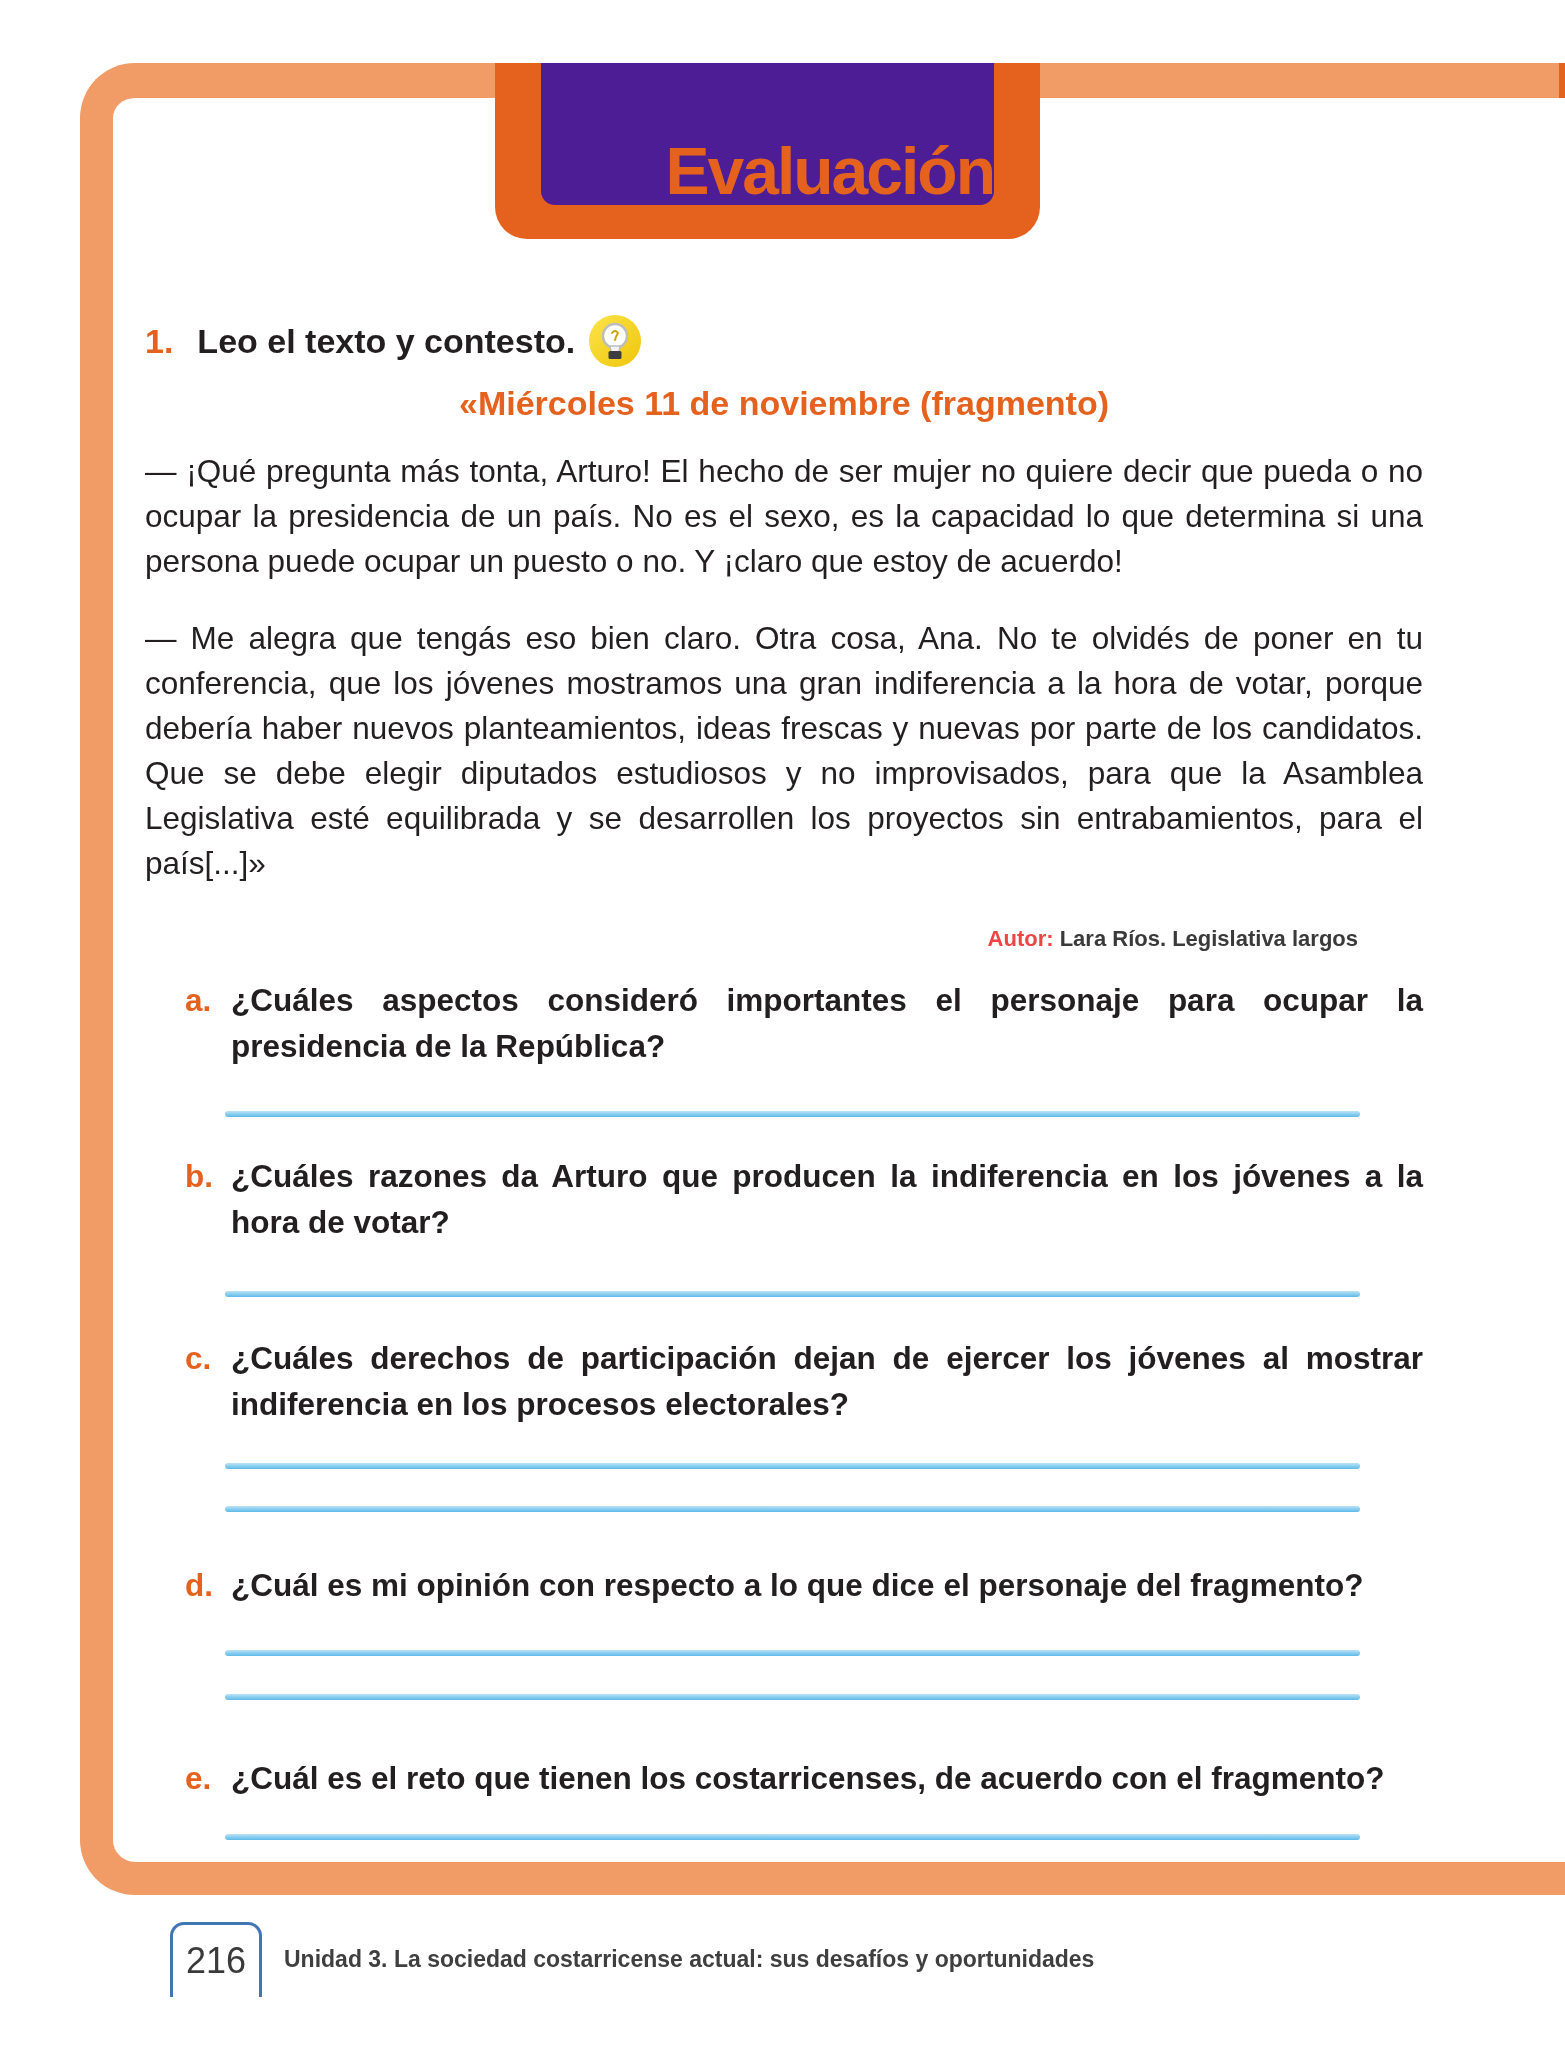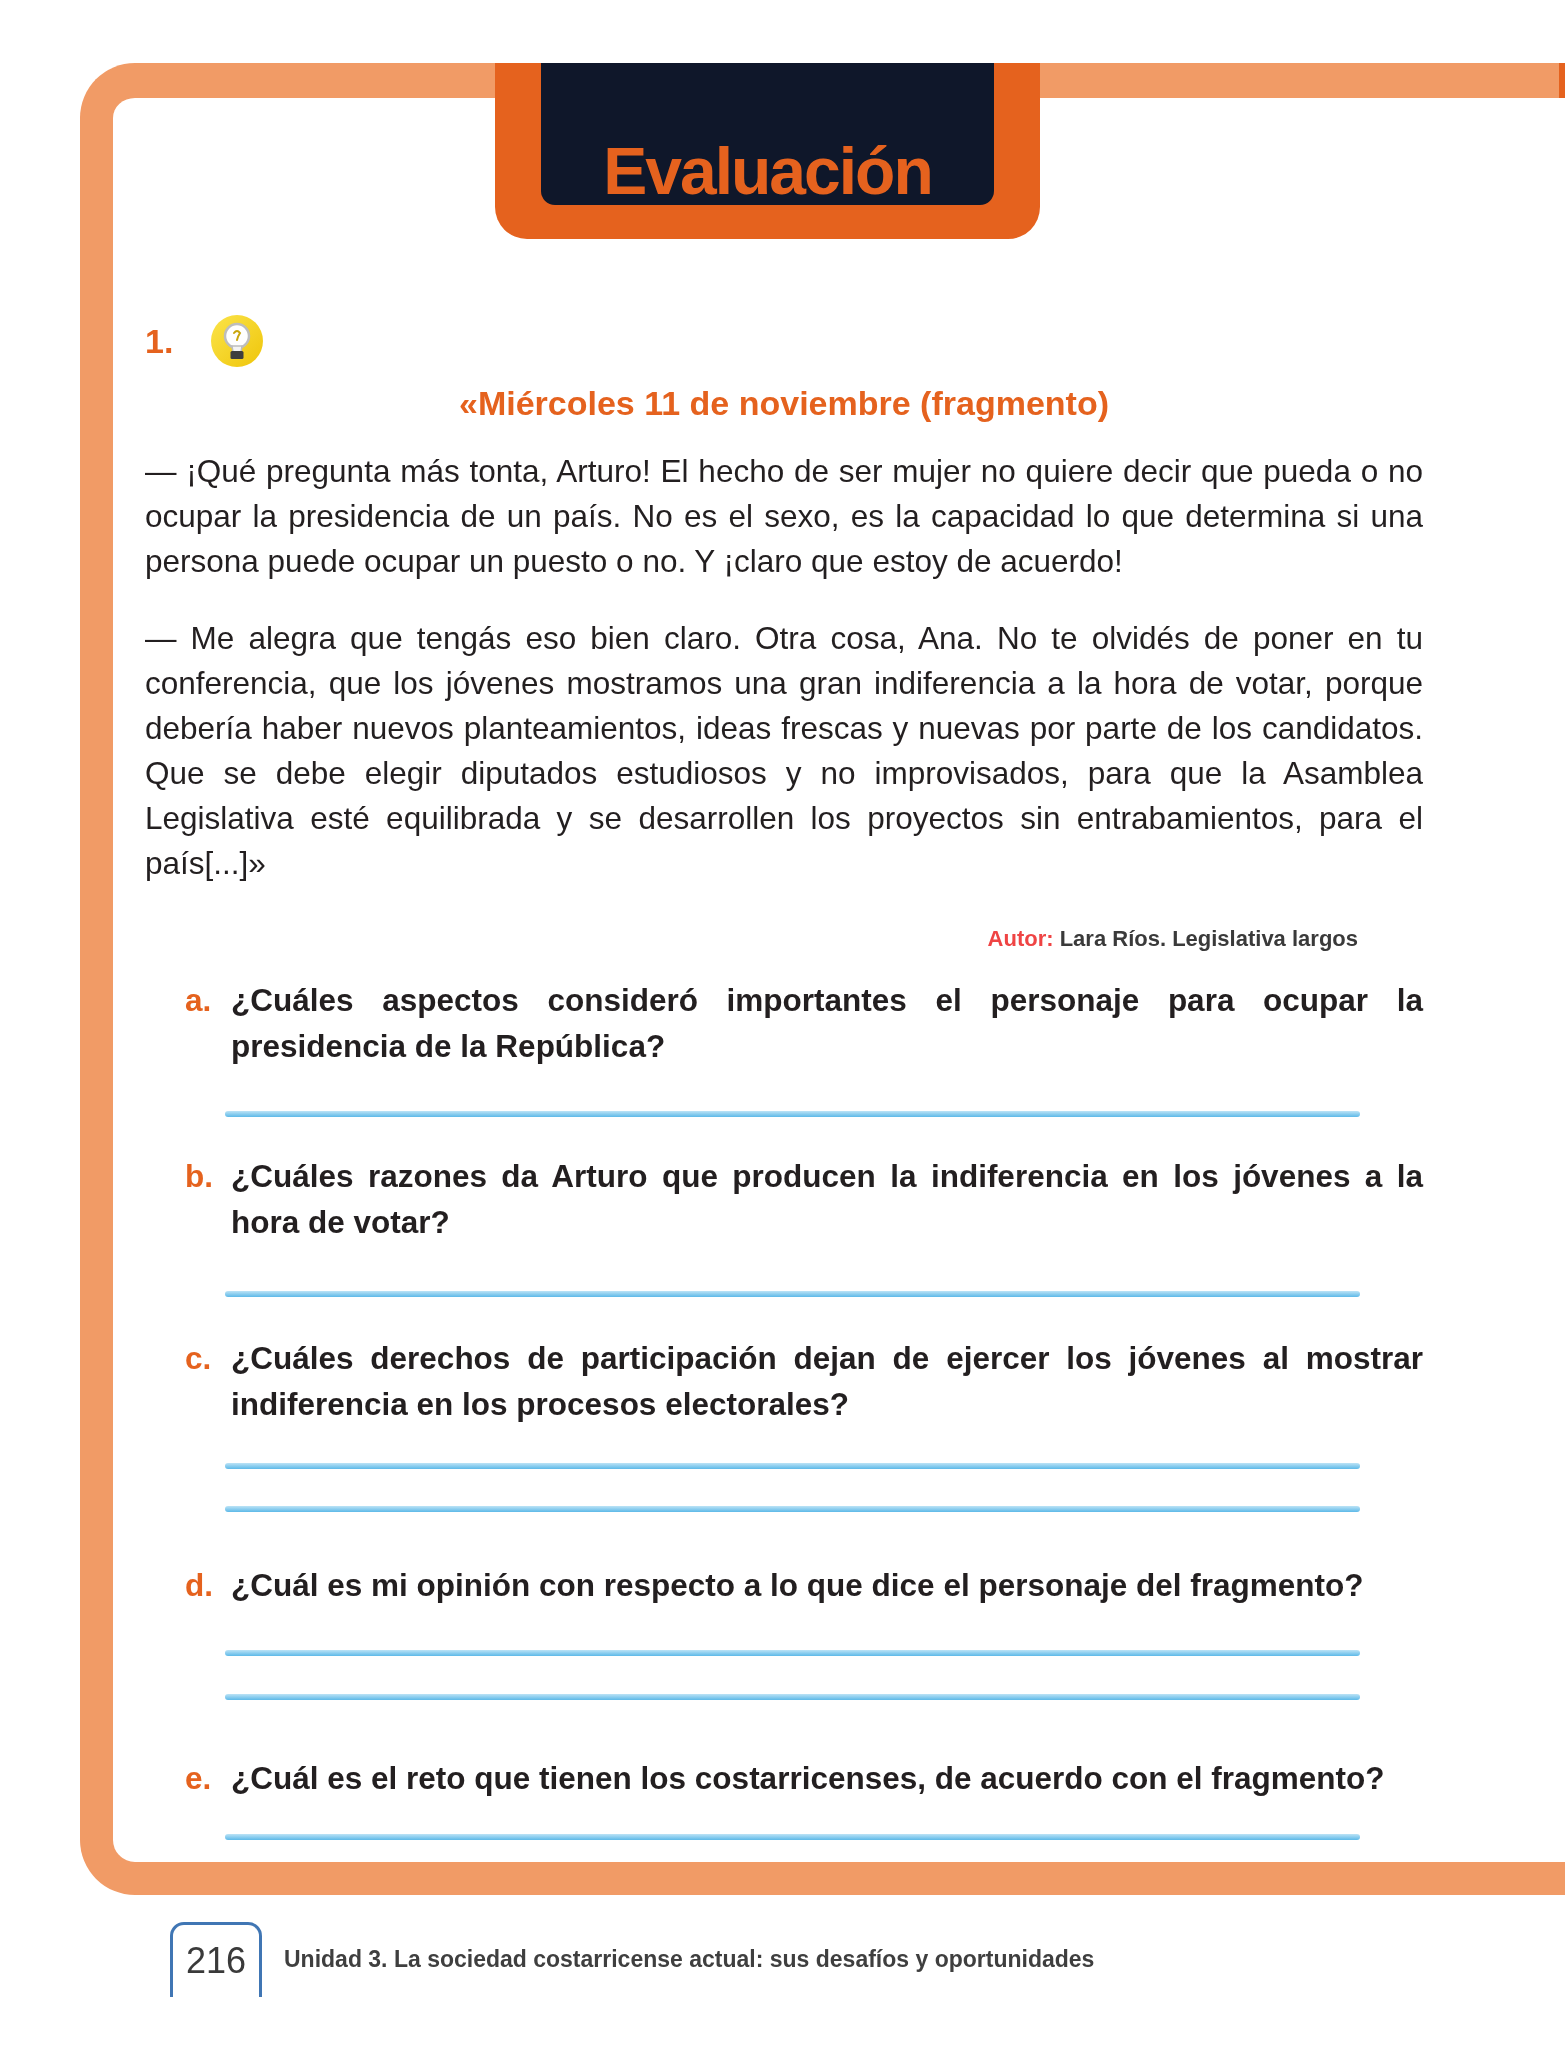--- a/index.html
+++ b/index.html
@@ -24,23 +24,23 @@
     position:absolute;right:0;top:63px;width:6px;height:35px;background:#e5621e;
   }
   
   .tab{
     position:absolute;left:495px;top:63px;width:545px;height:176px;
     background:#e5621e;
     border-radius:0 0 32px 32px;
   }
   .tab-inner{
     position:absolute;left:46px;right:46px;top:0;bottom:34px;
-    background:#0f172a;
+    background:#4c1d95;
     border-radius:0 0 14px 14px;
-    display:flex;align-items:flex-end;justify-content:center;
+    display:flex;align-items:flex-end;justify-content:flex-end;
     overflow:visible;
   }
   .tab-title{
     font-size:66px;font-weight:bold;color:#e5621e;
     letter-spacing:-2px;line-height:1.02;
     white-space:nowrap;
   }
   
   .content{
     position:absolute;left:145px;top:315px;width:1278px;
@@ -105,20 +105,21 @@
 <div class="tab">
   <div class="tab-inner">
     <span class="tab-title">Evaluación</span>
   </div>
 </div>
 
 <div class="content">
 
   <div class="activity">
     <span class="activity-number">1.</span>
+    <span class="activity-text">Leo el texto y contesto.</span>
     <span class="activity-icon">
       <svg width="52" height="52" viewBox="0 0 52 52">
         <defs>
           <linearGradient id="bulbbg" x1="0" y1="0" x2="1" y2="1">
             <stop offset="0" stop-color="#fbe44a"></stop>
             <stop offset="1" stop-color="#efc50a"></stop>
           </linearGradient>
         </defs>
         <circle cx="26" cy="26" r="26" fill="url(#bulbbg)"></circle>
         <circle cx="26" cy="21" r="12" fill="#ffffff" stroke="#bdbdbd" stroke-width="2.5"></circle>

